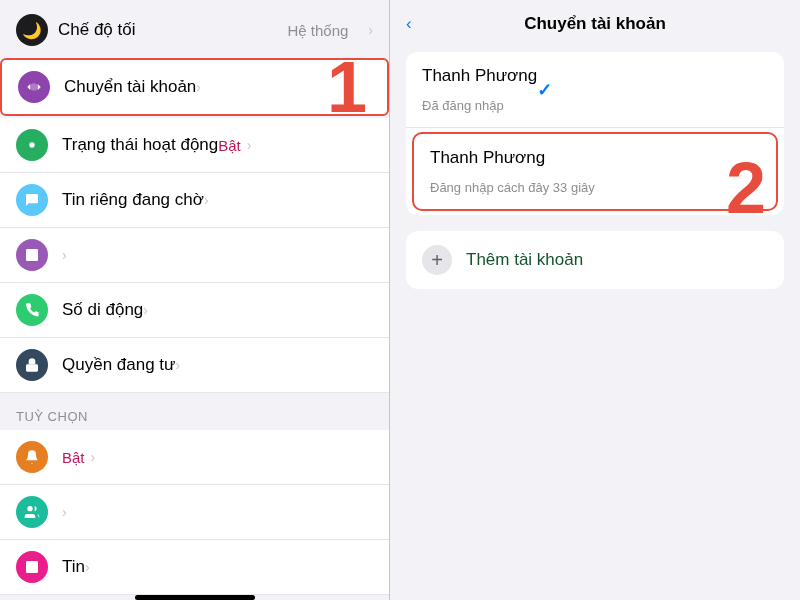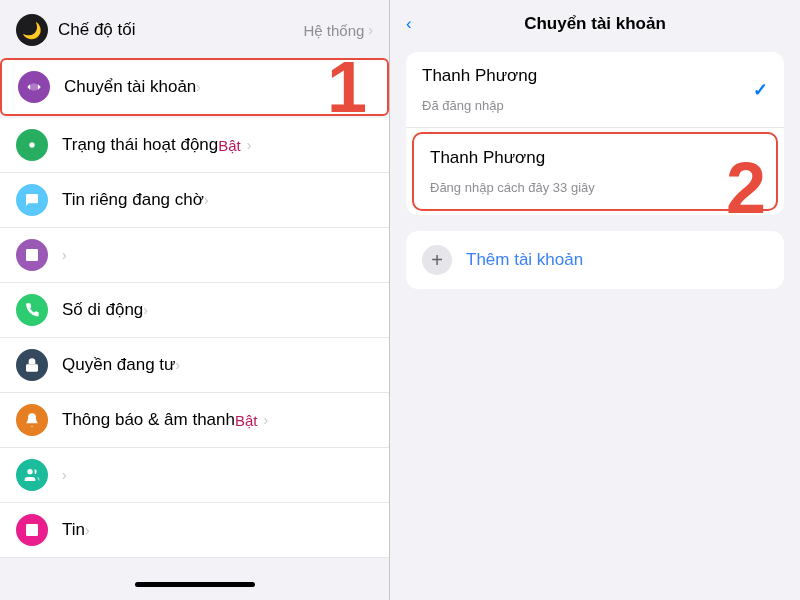--- a/index.html
+++ b/index.html
@@ -50,21 +50,21 @@
 
     .header-title {
       font-size: 17px;
       font-weight: 400;
       color: #000;
     }
 
     .header-right {
       display: flex;
       align-items: center;
-      gap: 4px;
+      gap: 20px;
     }
 
     .header-system {
       font-size: 15px;
       color: #8e8e93;
     }
 
     .chevron {
       color: #c7c7cc;
       font-size: 14px;
@@ -207,21 +207,20 @@
       margin: 8px 16px;
       border-radius: 12px;
       overflow: hidden;
     }
 
     .account-item {
       padding: 14px 16px;
       border-bottom: 0.5px solid #e5e5ea;
       display: flex;
       align-items: center;
-      justify-content: space-between;
       position: relative;
     }
 
     .account-item:last-child {
       border-bottom: none;
     }
 
     .account-info .account-name {
       font-size: 17px;
       font-weight: 500;
@@ -264,21 +263,21 @@
       display: flex;
       align-items: center;
       justify-content: center;
       margin-right: 14px;
       font-size: 20px;
       color: #636366;
     }
 
     .add-account-label {
       font-size: 17px;
-      color: #3b82f6;
+      color: #14532d;
     }
 
     .number-2 {
       position: absolute;
       font-size: 72px;
       font-weight: 900;
       color: #e74c3c;
       right: 10px;
       bottom: -20px;
       pointer-events: none;
@@ -376,28 +375,28 @@
           <rect x="3" y="11" width="18" height="11" rx="2" ry="2"></rect>
           <path d="M7 11V7a5 5 0 0110 0v4"></path>
         </svg>
       </div>
       <span class="menu-item-label">Quyền đang tư</span>
       <div class="menu-item-right">
         <span class="chevron">›</span>
       </div>
     </div>
 
+    <div class="section-header">TUỲ CHỌN</div>
 
     <div class="menu-item">
       <div class="icon-circle icon-orange">
         <svg width="16" height="16" viewBox="0 0 24 24" fill="white">
           <path d="M18 8A6 6 0 006 8c0 7-3 9-3 9h18s-3-2-3-9M13.73 21a2 2 0 01-3.46 0"></path>
         </svg>
       </div>
-      <span class="menu-item-label">Thông báo &amp; âm thanh</span>
       <div class="menu-item-right">
         <span class="menu-item-value">Bật</span>
         <span class="chevron">›</span>
       </div>
     </div>
 
     <div class="menu-item">
       <div class="icon-circle icon-teal">
         <svg width="16" height="16" viewBox="0 0 24 24" fill="white">
           <path d="M17 21v-2a4 4 0 00-4-4H5a4 4 0 00-4 4v2"></path>

